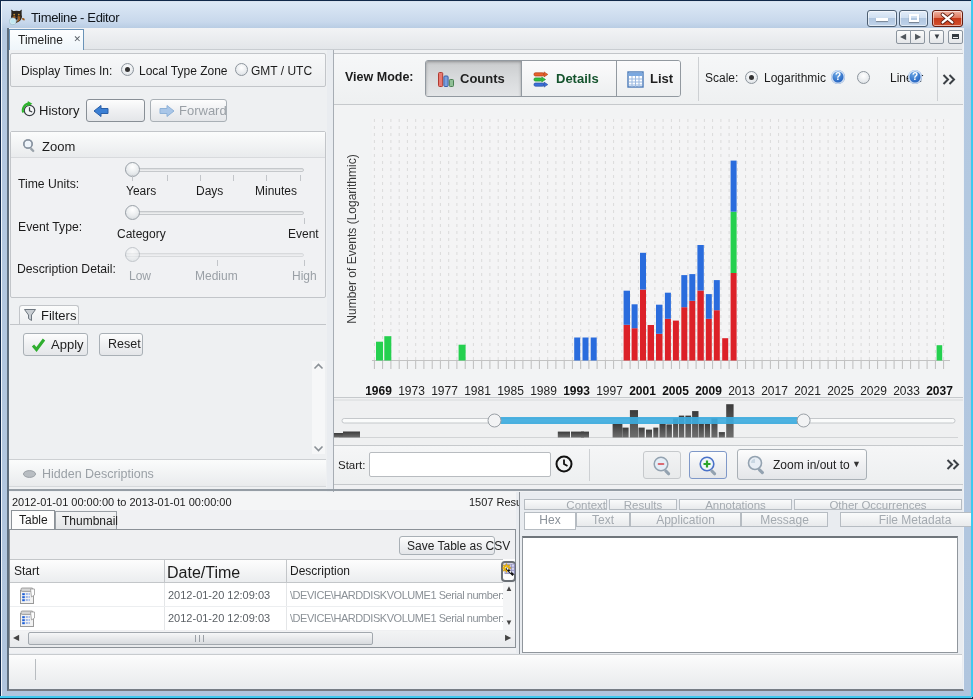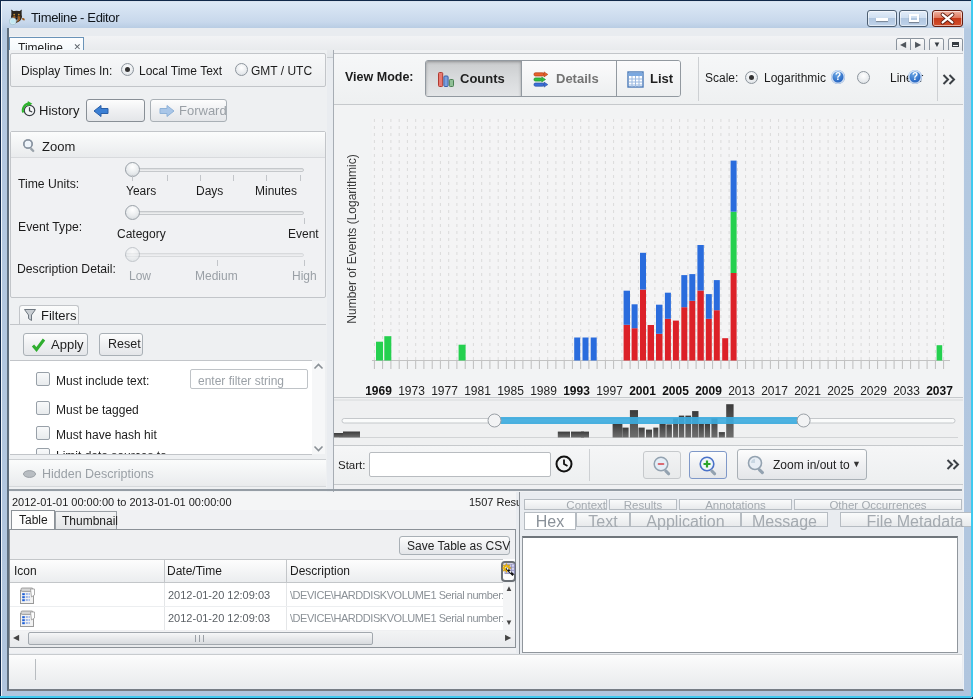--- a/index.html
+++ b/index.html
@@ -16,21 +16,21 @@
 .winbtn { position:absolute; top:10px; height:17px; border-radius:3px; box-shadow:inset 0 0 0 1px rgba(255,255,255,.55); }
 #btn-min { left:867px; width:30px; border:1px solid #4d5f73; background:linear-gradient(#e3edf9,#cfdff1 45%,#b0c6e0 50%,#c0d3ea); }
 #btn-max { left:899px; width:29px; border:1px solid #4d5f73; background:linear-gradient(#e3edf9,#cfdff1 45%,#b0c6e0 50%,#c0d3ea); }
 #btn-close { left:932px; width:31px; border:1px solid #641c10; background:linear-gradient(#f0b5a5,#e0795f 45%,#c63919 50%,#d3502c); }
 #glyph-min { position:absolute; left:8px; top:7px; width:12px; height:3px; background:#fff; box-shadow:0 1px 1px rgba(0,0,0,.35); }
 #glyph-max { position:absolute; left:9px; top:3px; width:10px; height:8px; border:2px solid #fff; box-shadow:0 1px 1px rgba(0,0,0,.35); }
 #glyph-x { position:absolute; left:0; top:0; width:100%; height:100%; }
 
 #content { position:absolute; left:7px; top:28px; width:957px; height:663px; background:#e9ecf0; border-left:2px solid #5f6e7d; border-right:1px solid #edf1f5; border-bottom:2px solid #767d85; }
 
-#tabrow { position:absolute; left:0; top:0; width:953px; height:22px; background:linear-gradient(#f2f3f5,#e3e6e9); border-bottom:1px solid #c9cdd1;margin-top:8px; }
+#tabrow { position:absolute; left:0; top:0; width:953px; height:22px; background:linear-gradient(#f2f3f5,#e3e6e9); border-bottom:1px solid #c9cdd1; }
 #tab-timeline { position:absolute; left:0; top:1px; width:75px; height:21px; background:linear-gradient(#fdfeff,#eef5fa); border:1px solid #6a93b8; border-bottom:none; font-size:12px; }
 #tab-timeline span.t { position:absolute; left:8px; top:3px; color:#222; }
 #tab-timeline span.x { position:absolute; right:4px; top:4px; color:#5a6068; font-size:9px; letter-spacing:-2px; }
 .navbtn { position:absolute; top:2px; height:17px; border:1px solid #8b949e; background:linear-gradient(#fbfbfb,#e4e6e9); border-radius:2px; }
 
 #leftpanel { position:absolute; left:0; top:22px; width:318px; height:442px; background:#eef0f2; }
 #rightpanel { position:absolute; left:324px; top:22px; width:629px; height:442px; background:#f0f1f3; border-left:1px solid #a7adb4; }
 #bottomleft { position:absolute; left:0; top:464px; width:507px; height:161px; background:#f0f1f3; }
 #bottomright { position:absolute; left:510px; top:464px; width:443px; height:166px; background:#e9ecf0; }
 #statusbar { position:absolute; left:0; top:626px; width:953px; height:33px; background:linear-gradient(#fcfcfc,#e9ebed); border-top:1px solid #c8cbce; }
@@ -42,21 +42,21 @@
 .btn { position:absolute; border:1px solid #a9b0b6; border-radius:3px; background:linear-gradient(#fdfdfd,#eff0f2 50%,#e4e6e9); font-size:13px; color:#222; }
 .btn.dis { color:#9aa0a6;padding-left:19px; }
 .lbl { position:absolute; white-space:nowrap; }
 .dis { color:#9aa0a6; }
 .slider-track { position:absolute; height:4px; border-radius:2px; background:linear-gradient(#d8dadc,#f2f3f4); border:1px solid #c5c8cb; }
 .slider-thumb { position:absolute; width:15px; height:15px; border-radius:50%; border:1px solid #9aa1a8; background:radial-gradient(circle at 50% 30%,#ffffff,#e9ecee 55%,#cfd4d8); }
 .tick { position:absolute; width:1px; height:6px; background:#c2c5c9; }
 .checkbox { position:absolute; width:14px; height:14px; border:1px solid #98a0a8; border-radius:2px; background:linear-gradient(#f8f9fa,#e8ebed); }
 .sechdr { position:absolute; left:0; width:317px; height:16px; background:linear-gradient(#fcfcfd,#e9ebed); border-top:1px solid #cdd0d3; }
 .qmark { position:absolute; width:14px; height:14px; border-radius:50%; background:radial-gradient(circle at 40% 30%,#6aa6e4,#2f6fc8 55%,#1f55a8); box-shadow:inset 0 0 0 1.5px rgba(255,255,255,.75); color:#fff; font-size:10px; font-weight:bold; text-align:center; line-height:14px; }
-.rt { position:absolute; height:15px; background:linear-gradient(#fafbfb,#e8eaec); border:1px solid #b6bcc2; font-size:16px; color:#a4aab0; text-align:center; }
+.rt { position:absolute; height:15px; background:linear-gradient(#fafbfb,#e8eaec); border:1px solid #b6bcc2; font-size:12px; color:#a4aab0; text-align:center; }
 .rt span { position:relative; top:0px; }
 .rt.r1 { height:11px; font-size:11.5px; }
 .rt.r1 span { top:-1px; }
 .rt.sel2 { background:#fff; color:#8a9199; height:18px; z-index:2; }
 </style>
 </head>
 <body>
 <div id="win">
   <div id="frame"></div>
   <div id="title-text">Timeline - Editor</div>
@@ -104,21 +104,21 @@
         </div>
       <div class="navbtn" style="left:939px;top:2px;width:15px;height:14px;">
           <div style="position:absolute;left:3px;top:3px;width:7px;height:5px;border:1px solid #353b41;border-top-width:3px;"></div>
         </div>
     </div>
     <div id="leftpanel">
 
       <div class="box" style="left:1px;top:3px;width:316px;height:34px;"></div>
       <div class="lbl" style="left:12px;top:14px;font-size:12px;">Display Times In:</div>
       <div class="radio sel" style="left:112px;top:13px;"></div>
-      <div class="lbl" style="left:130px;top:14px;font-size:12px;">Local Time Text</div>
+      <div class="lbl" style="left:130px;top:14px;font-size:12px;">Local Type Zone</div>
       <div class="radio" style="left:226px;top:13px;"></div>
       <div class="lbl" style="left:242px;top:14px;font-size:12px;">GMT / UTC</div>
 
       <svg class="abs" style="left:11px;top:51px;" width="18" height="18" viewBox="0 0 18 18">
         <circle cx="9.5" cy="9.5" r="5.2" fill="#f4f6f8" stroke="#3a3f44" stroke-width="1.2"></circle>
         <path d="M9.5 6.2 L9.5 9.8 L12.2 11" fill="none" stroke="#3a3f44" stroke-width="1.2"></path>
         <path d="M3.2 11.5 A7 7 0 0 1 9.5 2.3" fill="none" stroke="#2db32d" stroke-width="2.2"></path>
         <path d="M7.8 0 L12.3 2.8 L7.8 5.6 Z" fill="#2db32d"></path>
       </svg>
       <div class="lbl" style="left:30px;top:53px;">History</div>
@@ -182,32 +182,20 @@
       <div class="btn" style="left:14px;top:283px;width:65px;height:23px;text-align:right;">
         <svg class="abs" style="left:7px;top:4px;" width="15" height="14" viewBox="0 0 15 14">
             <path d="M2 7.5 L5.5 11.5 L13 1.5" fill="none" stroke="#2fae2f" stroke-width="3"></path>
           </svg>
         <span style="position:absolute;left:27px;top:3px;">Apply</span>
       </div>
       <div class="btn" style="left:90px;top:283px;width:44px;height:23px;">
           <span style="position:absolute;left:8px;top:3px;font-size:12.5px;">Reset</span>
         </div>
 
-      <div style="position:absolute;left:1px;top:310px;width:302px;height:95px;background:#fff;border-top:1px solid #c2c5c9;border-bottom:1px solid #c2c5c9;overflow:hidden;">
-        <div class="checkbox" style="left:26px;top:11px;"></div>
-        <div class="lbl" style="left:46px;top:13px;font-size:12px;">Must include text:</div>
-        <div style="position:absolute;left:180px;top:8px;width:118px;height:20px;background:#fff;border:1px solid #bfc3c7;border-radius:2px;"></div>
-        <div class="lbl" style="left:188px;top:13px;font-size:12px;color:#9ba1a7;">enter filter string</div>
-        <div class="checkbox" style="left:26px;top:40px;"></div>
-        <div class="lbl" style="left:46px;top:42px;font-size:12px;">Must be tagged</div>
-        <div class="checkbox" style="left:26px;top:65px;"></div>
-        <div class="lbl" style="left:46px;top:67px;font-size:12px;">Must have hash hit</div>
-        <div class="checkbox" style="left:26px;top:87px;"></div>
-        <div class="lbl" style="left:46px;top:88px;font-size:12px;">Limit data sources to</div>
-      </div>
 
       <div style="position:absolute;left:303px;top:311px;width:13px;height:93px;background:#f6f7f8;"></div>
       <svg class="abs" style="left:304px;top:313px;" width="11" height="7" viewBox="0 0 11 7">
           <path d="M1.5 5.5 L5.5 1.5 L9.5 5.5" fill="none" stroke="#8a9096" stroke-width="1.6"></path>
         </svg>
       <svg class="abs" style="left:304px;top:395px;" width="11" height="7" viewBox="0 0 11 7">
           <path d="M1.5 1.5 L5.5 5.5 L9.5 1.5" fill="none" stroke="#8a9096" stroke-width="1.6"></path>
         </svg>
 
       <div class="sechdr" style="top:409px;height:28px;background:linear-gradient(#fbfcfc,#e9ebed);border-bottom:1px solid #d5d8db;"></div>
@@ -231,21 +219,21 @@
         </svg>
         <span style="position:absolute;left:34px;top:10px;font-weight:bold;color:#1f1f1f;">Counts</span>
         <svg class="abs" style="left:107px;top:10px;" width="17" height="17" viewBox="0 0 17 17">
           <rect x="1" y="1.8" width="10" height="3.2" rx="1.4" fill="#e8622e" stroke="#b03a10" stroke-width=".7"></rect>
           <path d="M11 0.9 L14.8 3.4 L11 5.9 Z" fill="#e8622e" stroke="#b03a10" stroke-width=".6"></path>
           <rect x="1" y="6.9" width="7.5" height="3.2" rx="1.4" fill="#2fbf3f" stroke="#1d8f2a" stroke-width=".7"></rect>
           <path d="M8.7 6 L12.5 8.5 L8.7 11 Z" fill="#2fbf3f" stroke="#1d8f2a" stroke-width=".6"></path>
           <rect x="1" y="12" width="10" height="3.2" rx="1.4" fill="#3b6fd9" stroke="#2a4fa0" stroke-width=".7"></rect>
           <path d="M11 11.1 L14.8 13.6 L11 16.1 Z" fill="#3b6fd9" stroke="#2a4fa0" stroke-width=".6"></path>
         </svg>
-        <span style="position:absolute;left:130px;top:10px;font-weight:bold;color:#737373;">Details</span>
+        <span style="position:absolute;left:130px;top:10px;font-weight:bold;color:#14532d;">Details</span>
         <svg class="abs" style="left:201px;top:10px;" width="17" height="17" viewBox="0 0 17 17">
           <rect x="1" y="1" width="15" height="15" fill="#fdfeff" stroke="#4a7ab8" stroke-width="1.4"></rect>
           <rect x="1.7" y="1.7" width="13.6" height="3.3" fill="#7aa8e0"></rect>
           <path d="M2 8 h13 M2 11 h13 M2 14 h13 M5 5 v11 M8.5 5 v11 M12 5 v11" stroke="#9ab8e0" stroke-width="1"></path>
         </svg>
         <span style="position:absolute;left:224px;top:10px;font-weight:bold;color:#1f1f1f;">List</span>
       </div>
       <div style="position:absolute;left:364px;top:7px;width:1px;height:44px;background:#cdd0d3;"></div>
       <div class="lbl" style="left:371px;top:21px;font-size:12px;">Scale:</div>
       <div class="radio sel" style="left:411px;top:21px;"></div>
@@ -536,27 +524,27 @@
       <div style="position:absolute;left:0;top:0;width:507px;height:18px;background:#f4f5f6;"></div>
       <div class="lbl" style="left:3px;top:4px;font-size:11px;">2012-01-01 00:00:00 to 2013-01-01 00:00:00</div>
       <div class="lbl" style="left:460px;top:4px;font-size:11px;">1507 Results</div>
 
       <div style="position:absolute;left:2px;top:18px;width:44px;height:19px;background:#fdfdfd;border:1px solid #8b9197;border-bottom:none;z-index:2;"></div>
       <div class="lbl" style="left:10px;top:21px;font-size:12px;z-index:3;">Table</div>
       <div style="position:absolute;left:46px;top:19px;width:62px;height:18px;background:linear-gradient(#f2f3f4,#e4e6e8);border:1px solid #9aa0a6;border-bottom:none;"></div>
       <div class="lbl" style="left:53px;top:22px;font-size:12px;">Thumbnail</div>
 
       <div style="position:absolute;left:0px;top:37px;width:507px;height:119px;border:1px solid #8b9197;background:#eff0f2;"></div>
-      <div class="btn" style="left:390px;top:44px;width:111px;height:19px;font-size:12px;">
+      <div class="btn" style="left:390px;top:44px;width:96px;height:19px;font-size:12px;">
           <span style="position:absolute;left:7px;top:2px;white-space:nowrap;">Save Table as CSV</span>
         </div>
 
       <div style="position:absolute;left:1px;top:67px;width:493px;height:24px;background:linear-gradient(#fdfdfd,#ebedef);border-bottom:1px solid #c3c6c9;border-top:1px solid #c3c6c9;"></div>
-      <div class="lbl" style="left:5px;top:72px;font-size:12px;">Icon</div>
-      <div class="lbl" style="left:158px;top:72px;font-size:12px;">Date/Time</div>
+      <div class="lbl" style="left:5px;top:72px;font-size:12px;">Start</div>
+      <div class="lbl" style="left:158px;top:72px;font-size:16px;">Date/Time</div>
       <div class="lbl" style="left:281px;top:72px;font-size:12px;">Description</div>
       <div style="position:absolute;left:155px;top:67px;width:1px;height:24px;background:#c3c6c9;"></div>
       <div style="position:absolute;left:277px;top:67px;width:1px;height:24px;background:#c3c6c9;"></div>
       <div style="position:absolute;left:494px;top:67px;width:12px;height:24px;background:linear-gradient(#fdfdfd,#ebedef);"></div>
 
       <div style="position:absolute;left:492px;top:69px;width:15px;height:21px;background:#fdfdfd;border:2px solid #6b7076;border-radius:4px;"></div>
       <svg class="abs" style="left:493px;top:71px;" width="13" height="15" viewBox="0 0 13 15">
         <rect x="3" y="1" width="9.5" height="9.5" fill="#d4d4f0" stroke="#8d8dbb" stroke-width=".8"></rect>
         <path d="M3 4.2 h9.5 M3 7.4 h9.5 M6.2 1 v9.5 M9.4 1 v9.5" stroke="#8d8dbb" stroke-width=".8"></path>
         <path d="M4.5 0.5 L5.6 2.8 L8 1.8 L6.9 4 L9.2 5 L6.9 6 L8 8.2 L5.6 7.2 L4.5 9.5 L3.4 7.2 L1 8.2 L2.1 6 L-0.2 5 L2.1 4 L1 1.8 L3.4 2.8 Z" fill="#f0b800" stroke="#c78f00" stroke-width=".5"></path>

